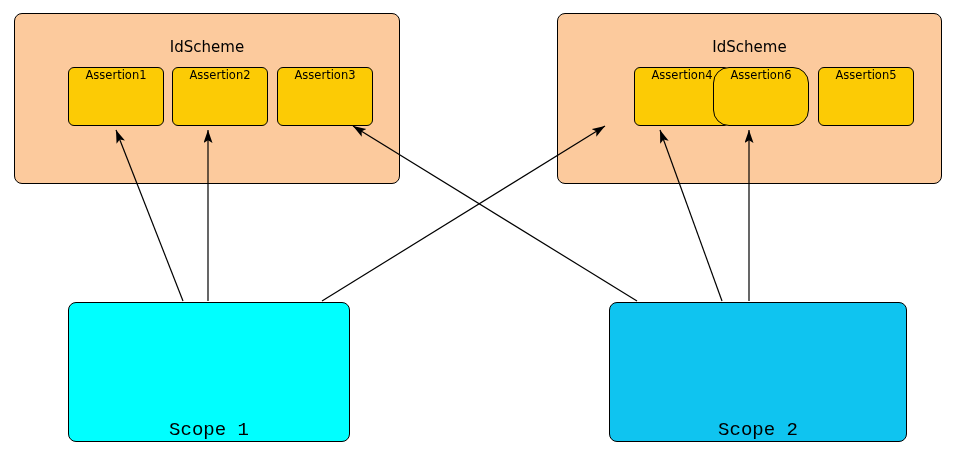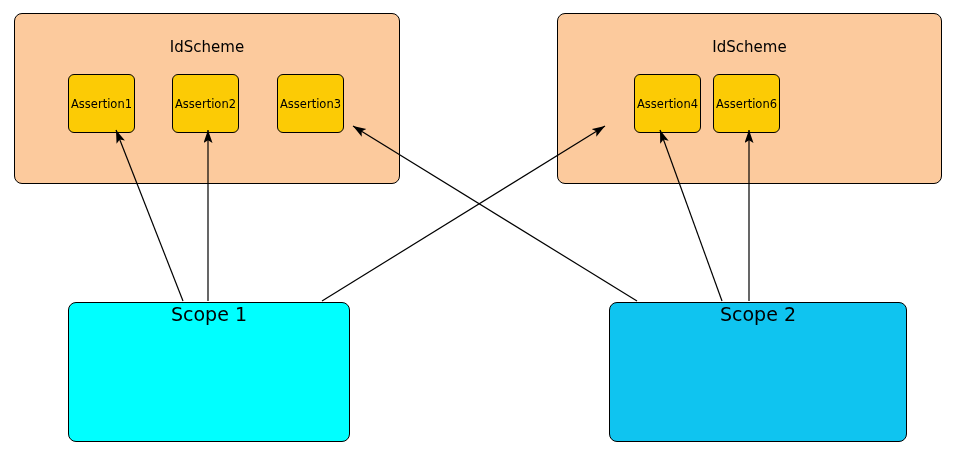--- a/index.html
+++ b/index.html
@@ -35,49 +35,50 @@
     top: 7px;
     left: 0;
     width: 100%;
     text-align: center;
     font-size: 15px;
     color: #000;
     margin-top: 17px;
   }
   .assertion {
     position: absolute;
-    top: 60px;
-    width: 67px;
+    top: 53px;
+    width: 96px;
     height: 59px;
     background: var(--assertion-fill);
     border: 1.2px solid var(--line-color);
     border-radius: 6px;
     display: flex;
-    align-items: center;
+    align-items: flex-start;
     justify-content: center;
     font-size: 11.5px;
     color: #000;
   }
   .pos-a1 { left: 53px; }
   .pos-a2 { left: 157px; }
   .pos-a3 { left: 262px; }
   .pos-a4 { left: 51px; margin-left: 25px; }
-  .pos-a6 { left: 155px; }
+  .pos-a6 { left: 155px; border-radius: 16px; }
   .pos-a5 { left: 260px; }
   .scope {
     position: absolute;
     top: 302px;
     height: 140px;
     border: 1.5px solid var(--line-color);
     border-radius: 8px;
     display: flex;
-    align-items: flex-start;
+    align-items: flex-end;
     justify-content: center;
     font-size: 19px;
     color: #000;
+    font-family: Liberation Mono, monospace;
   }
   .scope-1 { left: 68px;  width: 282px; background: var(--scope1-fill); }
   .scope-2 { left: 609px; width: 298px; background: var(--scope2-fill); }
   .edges-svg {
     position: absolute;
     left: 0; top: 0;
     width: 958px;
     height: 458px;
     pointer-events: none;
   }
@@ -105,20 +106,23 @@
   </div>
 
   <div class="scheme scheme-right">
     <div class="scheme-title">IdScheme</div>
     <div class="assertion pos-a4">
       <span>Assertion4</span>
     </div>
     <div class="assertion pos-a6">
       <span>Assertion6</span>
     </div>
+    <div class="assertion pos-a5">
+      <span>Assertion5</span>
+    </div>
   </div>
 
   <div class="scope scope-1">
     <span>Scope 1</span>
   </div>
   <div class="scope scope-2">
     <span>Scope 2</span>
   </div>
 
   <svg class="edges-svg" id="edges-layer" viewBox="0 0 958 458" xmlns="http://www.w3.org/2000/svg">

